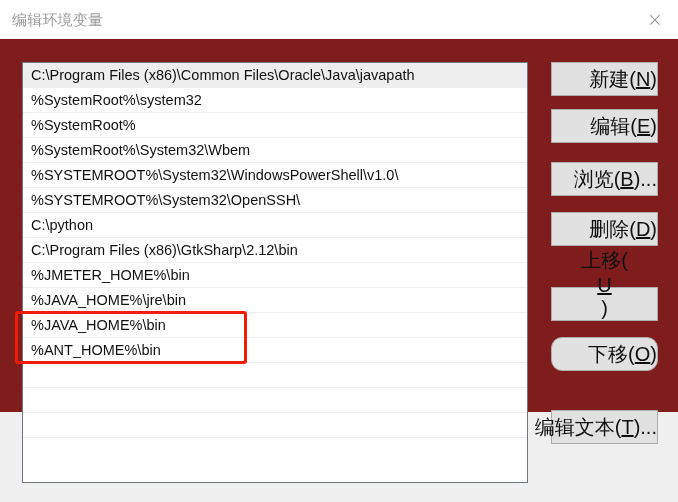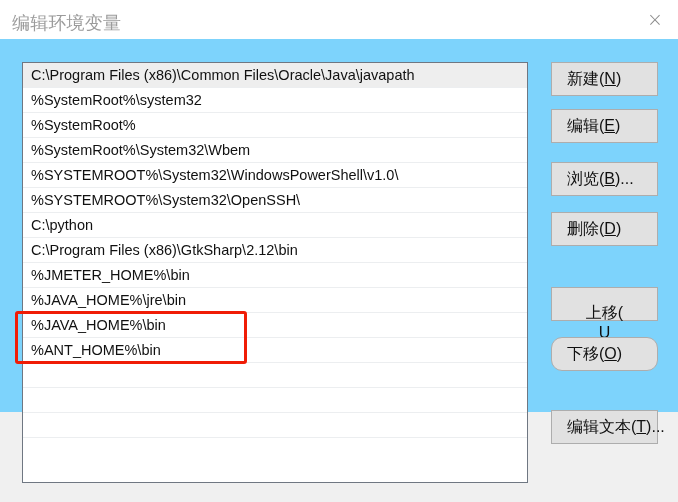--- a/index.html
+++ b/index.html
@@ -31,21 +31,21 @@
     top: 0;
     width: 678px;
     height: 39px;
     background: #ffffff;
     box-sizing: border-box;
   }
   #title-text {
     position: absolute;
     left: 12px;
     top: 11px;
-    font-size: 18px;
+    font-size: 15px;
     color: #9b9b9b;
     letter-spacing: 0.2px;
     white-space: nowrap;
   }
   #close-button {
     position: absolute;
     right: 0px;
     top: 0px;
     width: 46px;
     height: 39px;
@@ -61,21 +61,21 @@
     font-family: "DejaVu Sans", sans-serif;
   }
 
   
   #body-area {
     position: absolute;
     left: 0;
     top: 39px;
     width: 678px;
     height: 373px;
-    background: #7dd3fc;
+    background: #7f1d1d;
   }
 
   
   #list-panel {
     position: absolute;
     left: 22px;
     top: 23px;
     width: 506px;
     height: 421px;
     background: #ffffff;
@@ -104,28 +104,28 @@
 
   
   .btn {
     position: absolute;
     left: 551px;
     width: 107px;
     height: 34px;
     background: #e1e1e1;
     border: 1px solid #adadad;
     box-sizing: border-box;
-    font-size: 16px;
+    font-size: 20px;
     color: #101010;
     display: flex;
     align-items: center;
-    justify-content: flex-start;
+    justify-content: flex-end;
     font-family: "Liberation Sans", "DejaVu Sans", sans-serif;
     white-space: nowrap;
-    padding: 15px;
+    padding: 0;
   }
   .btn u { text-decoration: underline; }
 
   
   #annotation-box {
     position: absolute;
     left: 15px;
     top: 272px;
     width: 232px;
     height: 53px;

